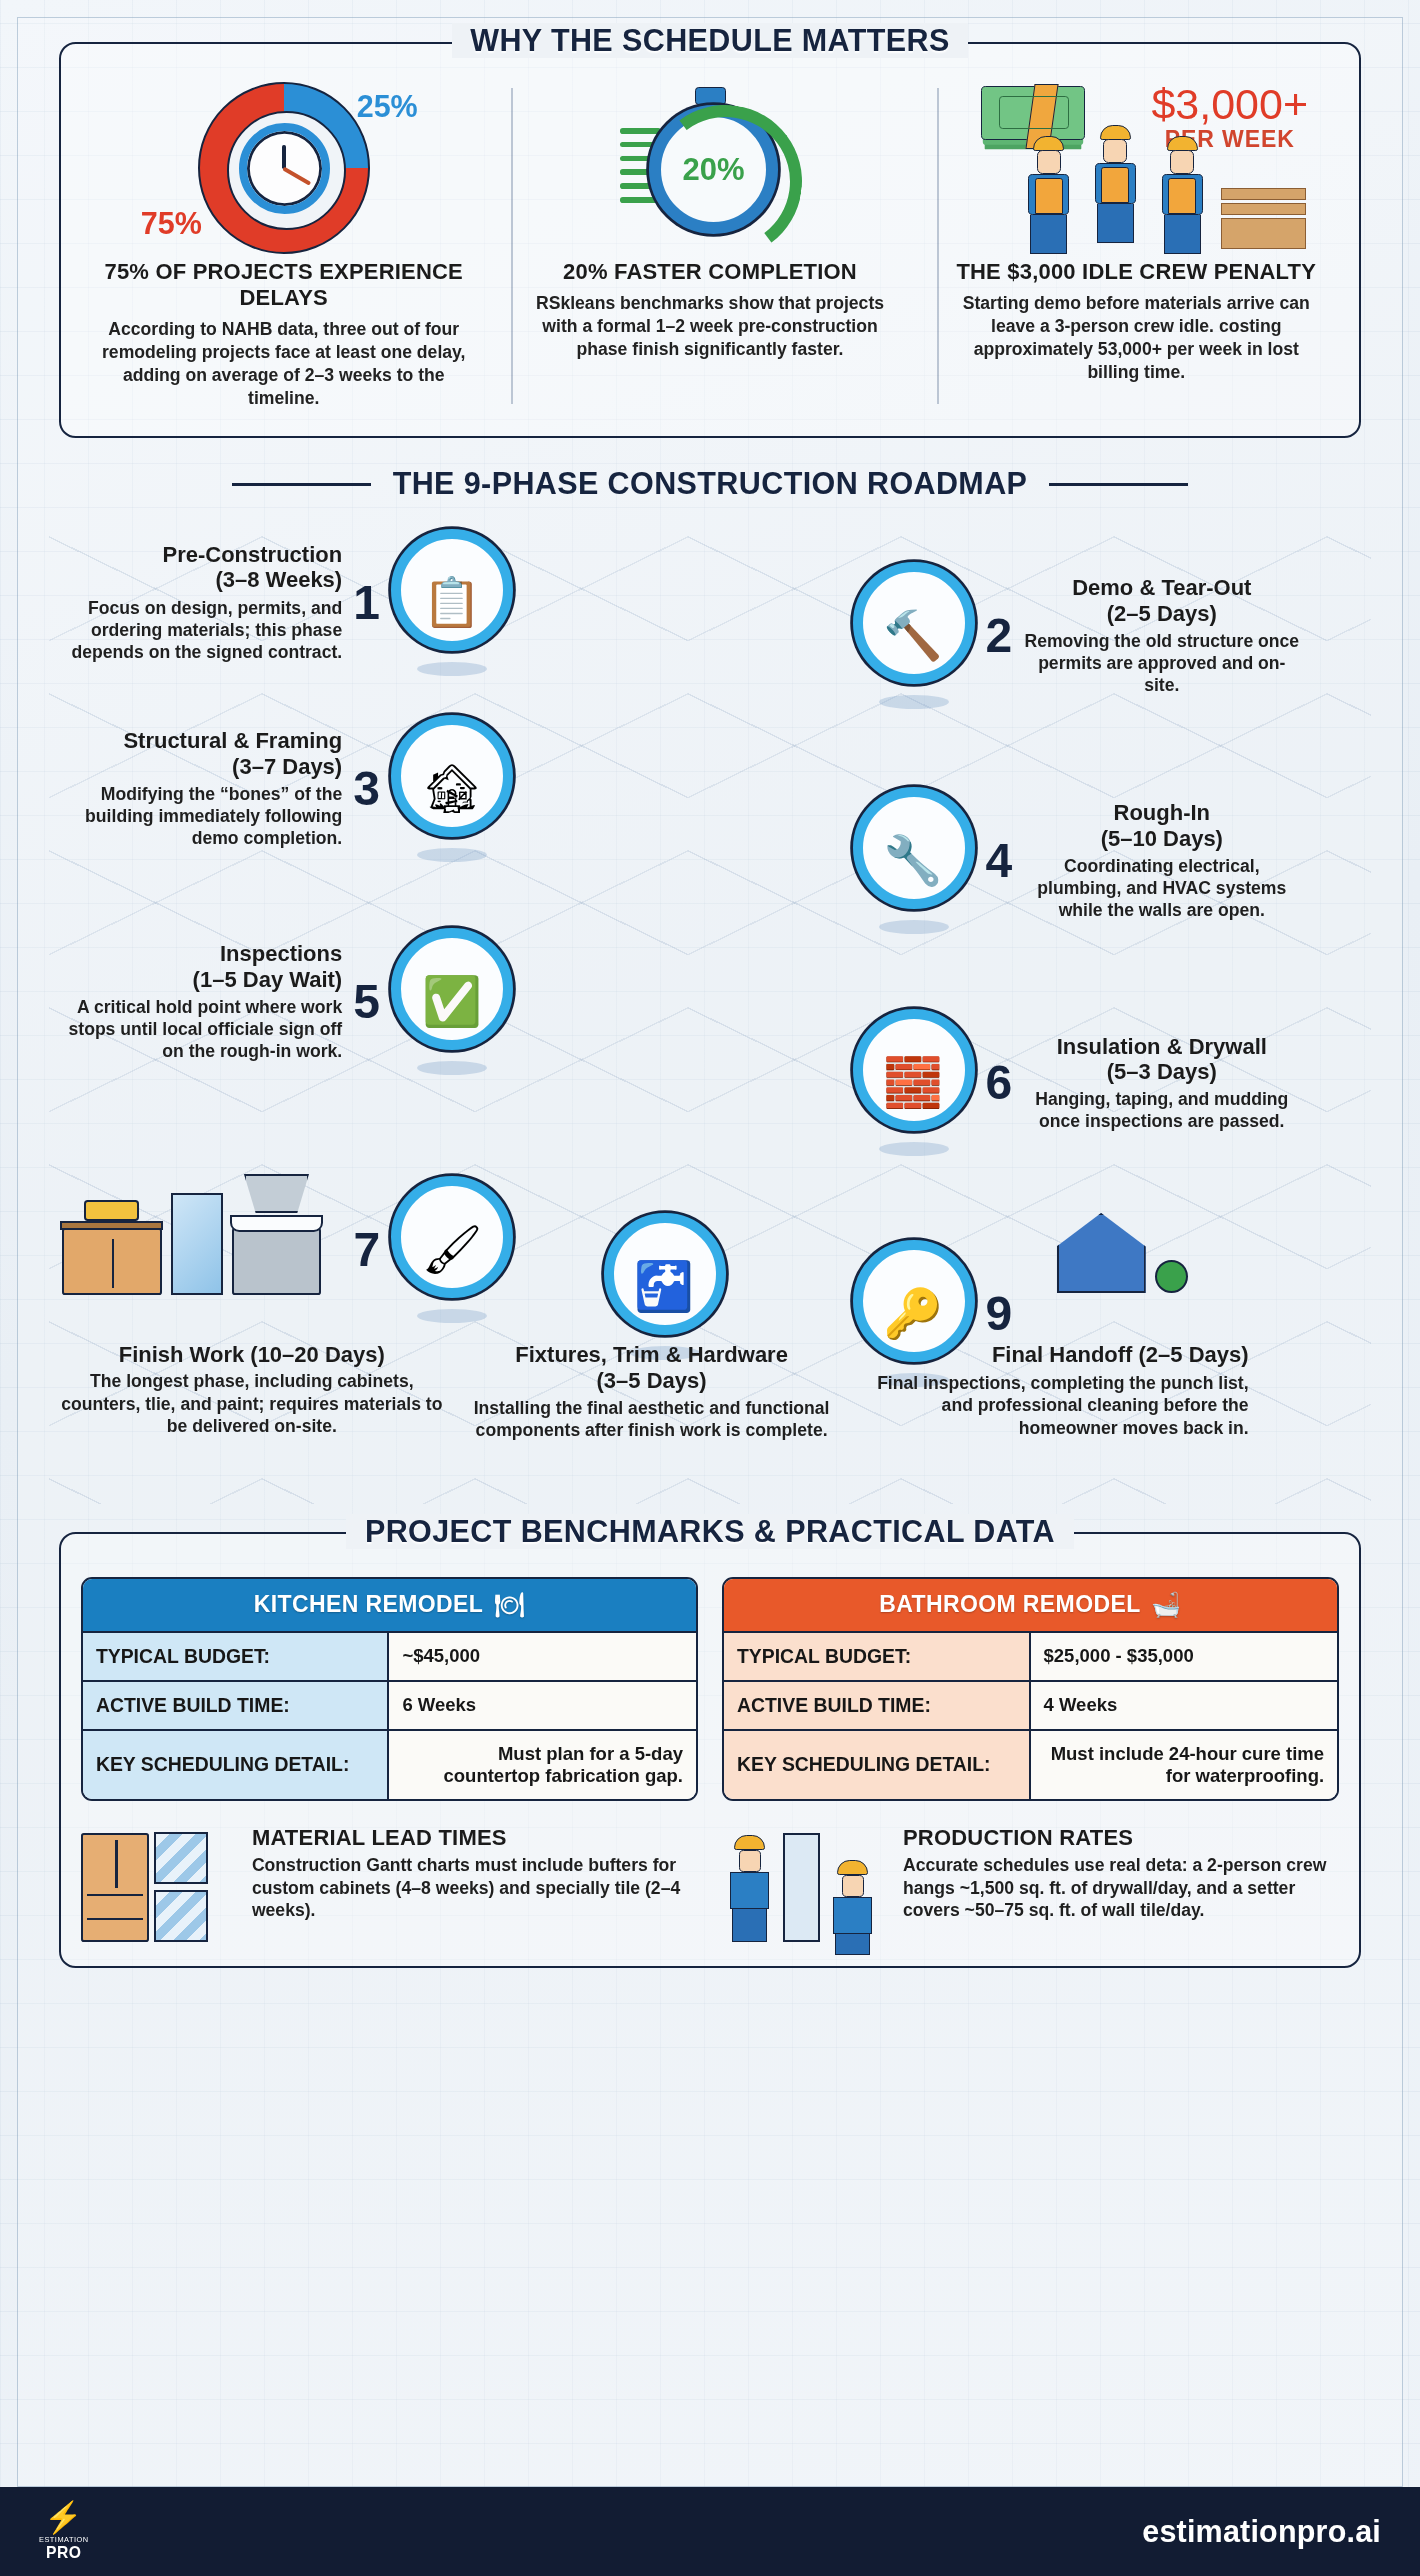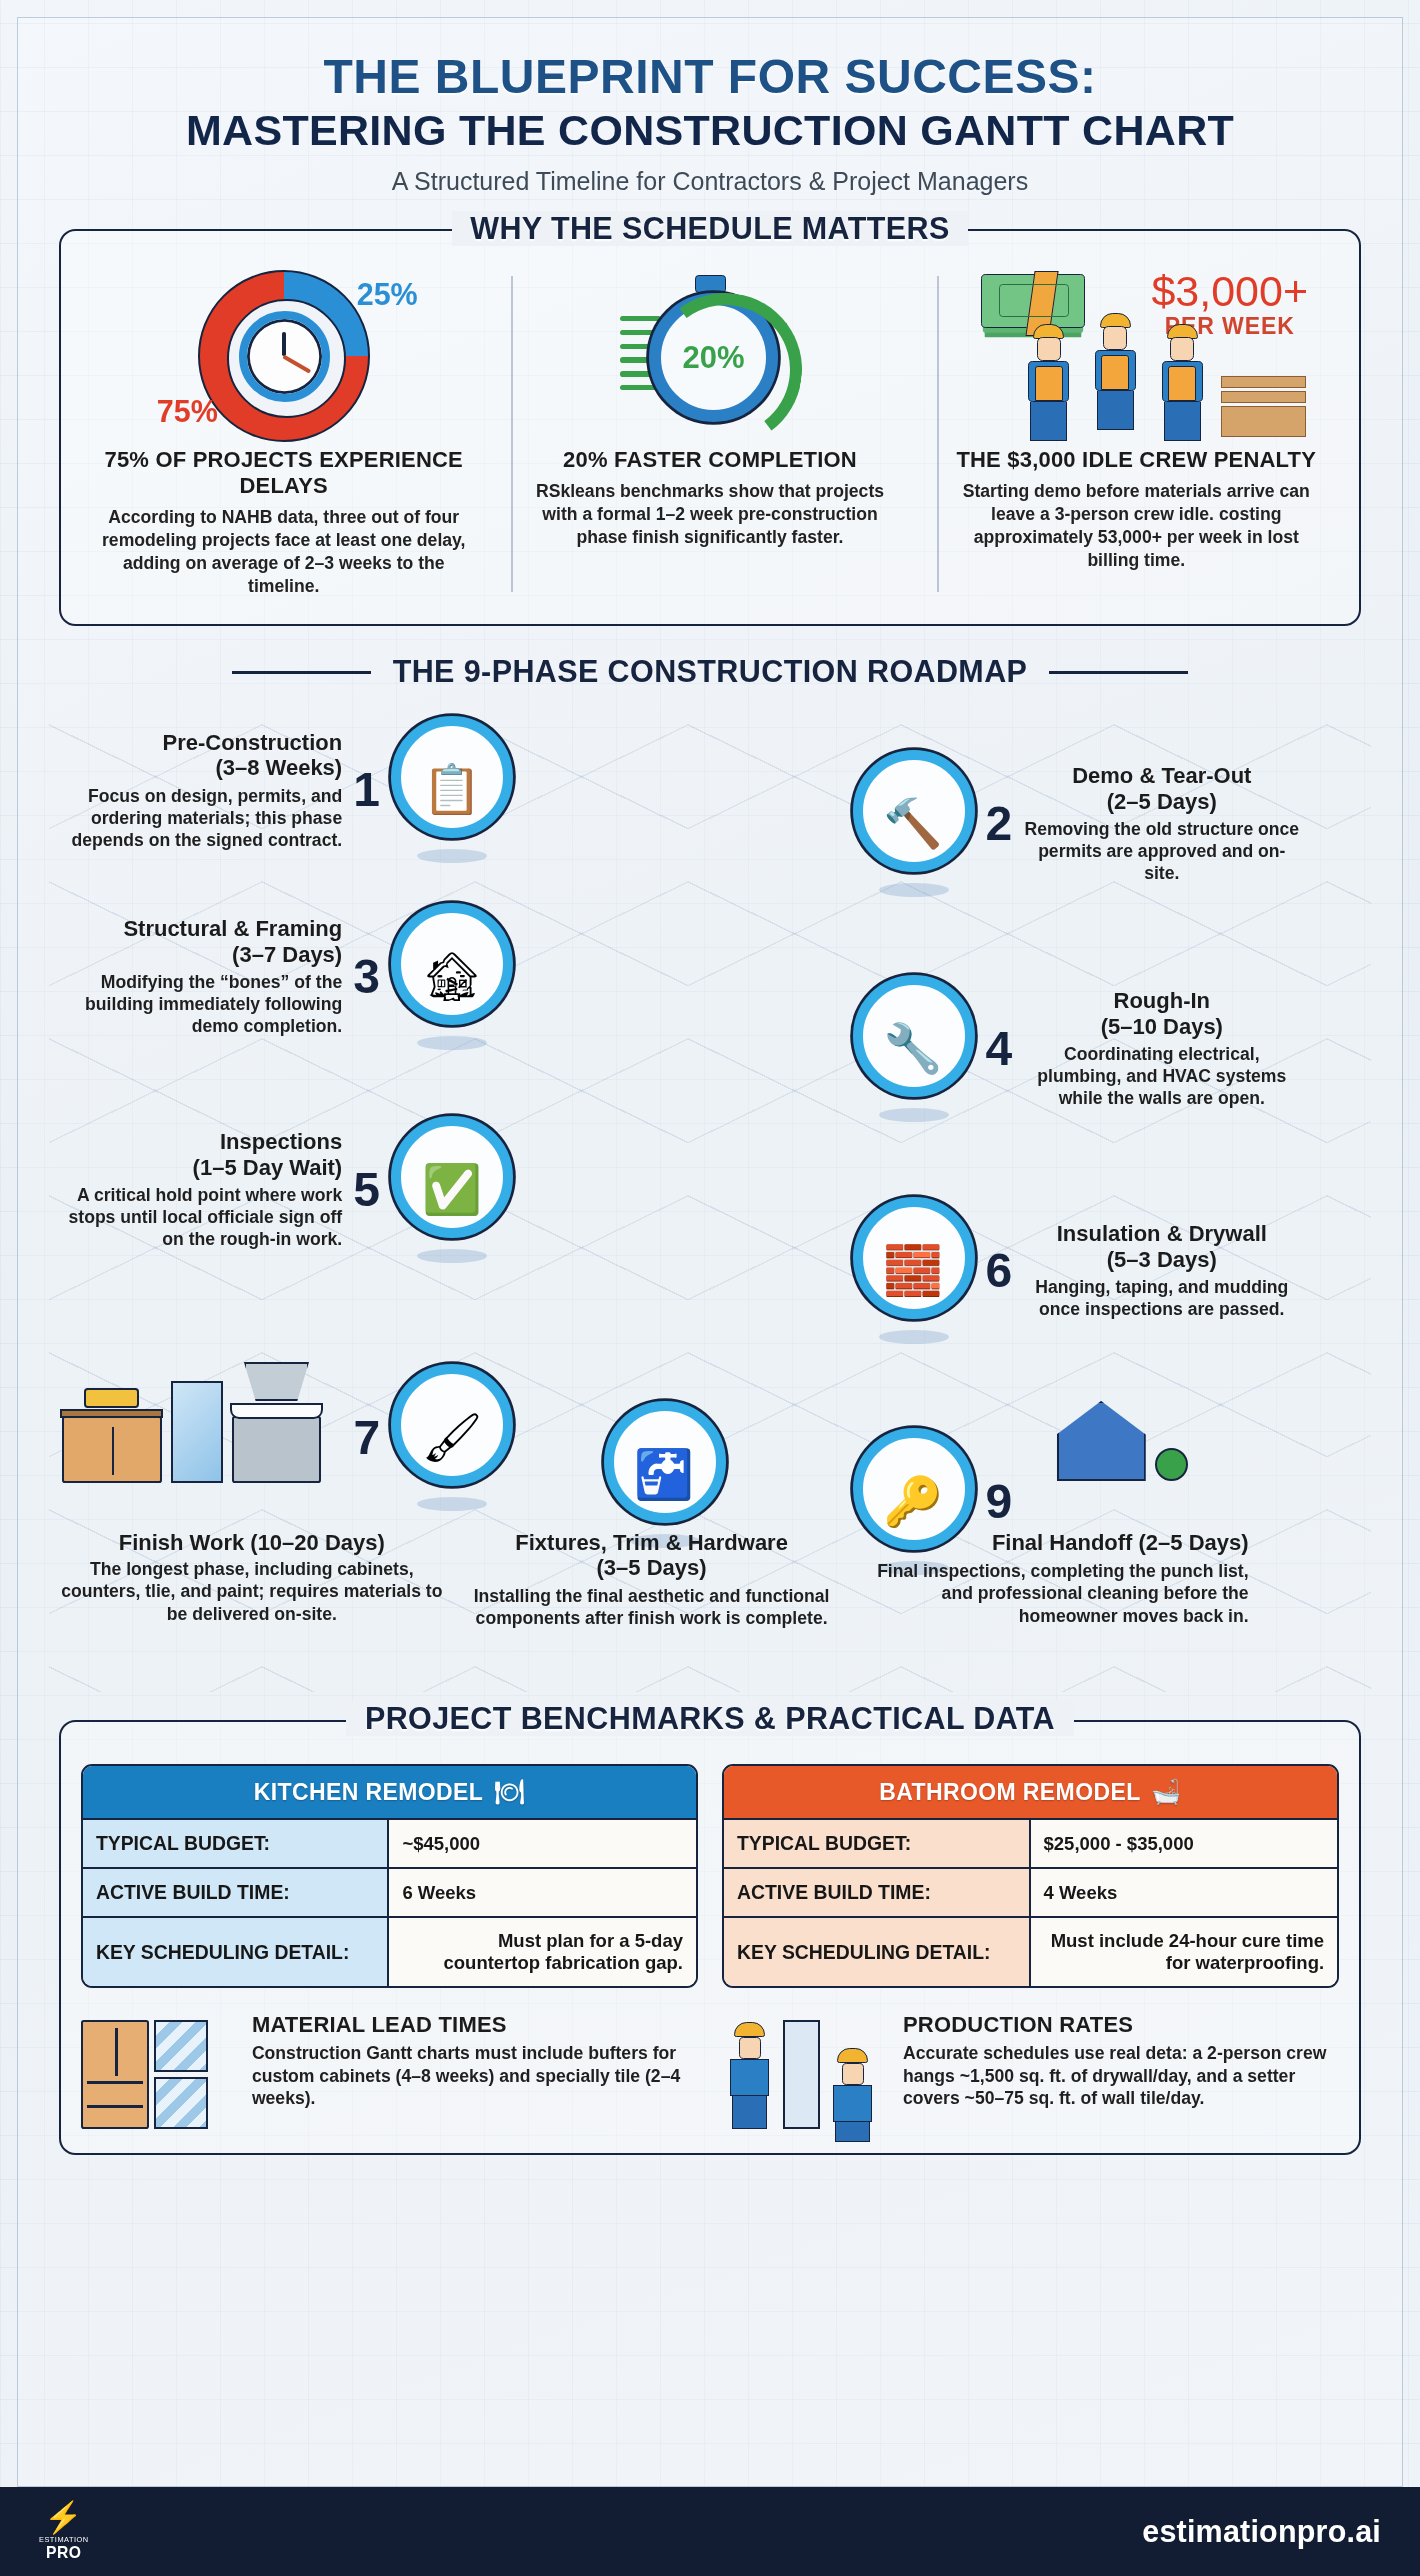--- a/index.html
+++ b/index.html
@@ -104,21 +104,21 @@
   .clock {
     position: absolute; left: 41px; top: 41px; width: 91px; height: 91px;
     border-radius: 50%; background: #fdfdfe;
     border: 8.3px solid #2b8fd6; box-shadow: 0 0 0 2.8px #16243f inset;
     z-index: 3;
   }
   .hand { position: absolute; background: #16243f; border-radius: 1.8px; transform-origin: bottom center; z-index: 4; }
   .hand.h { width: 3.7px; height: 24px; left: calc(50% - 1.8px); top: calc(50% - 24px); }
   .hand.m { width: 3.7px; height: 30.5px; left: calc(50% - 1.8px); top: calc(50% - 30.5px); transform: rotate(120deg); background:#c4512b; }
   .pct-25 { position: absolute; right: -48px; top: 7.4px; font-size: 30.5px; font-weight: 800; color: #2b8fd6; }
-  .pct-75 { position: absolute; left: -57px; bottom: 13px; font-size: 30.5px; font-weight: 800; color: #e03c28; margin-left: 16px; }
+  .pct-75 { position: absolute; left: -57px; bottom: 13px; font-size: 30.5px; font-weight: 800; color: #e03c28; }
 
   
   .watch-wrap { position: relative; width: 166px; height: 166px; }
   .watch {
     position: absolute; left: 22px; top: 20.3px; width: 129px; height: 129px;
     border-radius: 50%; background: #f7fafc;
     border: 12px solid #2b7fc4; box-shadow: 0 0 0 2.8px #16243f, 0 0 0 15px transparent;
   }
   .watch::before {
     content: ""; position: absolute; left: -12px; top: -12px; width: 129px; height: 129px;
@@ -253,25 +253,20 @@
   .brandmark .bn1 { font-size: 7.4px; color: #fff; letter-spacing: 0.5px; }
   .brandmark .bn2 { font-size: 15.7px; color: #fff; font-weight: 800; letter-spacing: 0.5px; line-height: 1; }
   .site { font-size: 30.5px; font-weight: 800; color: #fff; letter-spacing: 0.2px; }
 </style>
 </head>
 <body>
 
 <div class="page">
   <div class="inner">
 
-    <div class="hero">
-      <h1>THE BLUEPRINT FOR SUCCESS:</h1>
-      <h2>MASTERING THE CONSTRUCTION GANTT CHART</h2>
-      <p class="sub">A Structured Timeline for Contractors &amp; Project Managers</p>
-    </div>
 
     <div class="section">
       <div class="sec-title">
         <span>WHY THE SCHEDULE MATTERS</span>
       </div>
       <div class="sec-box">
         <div class="stats">
 
           <div class="stat">
             <div class="art">

